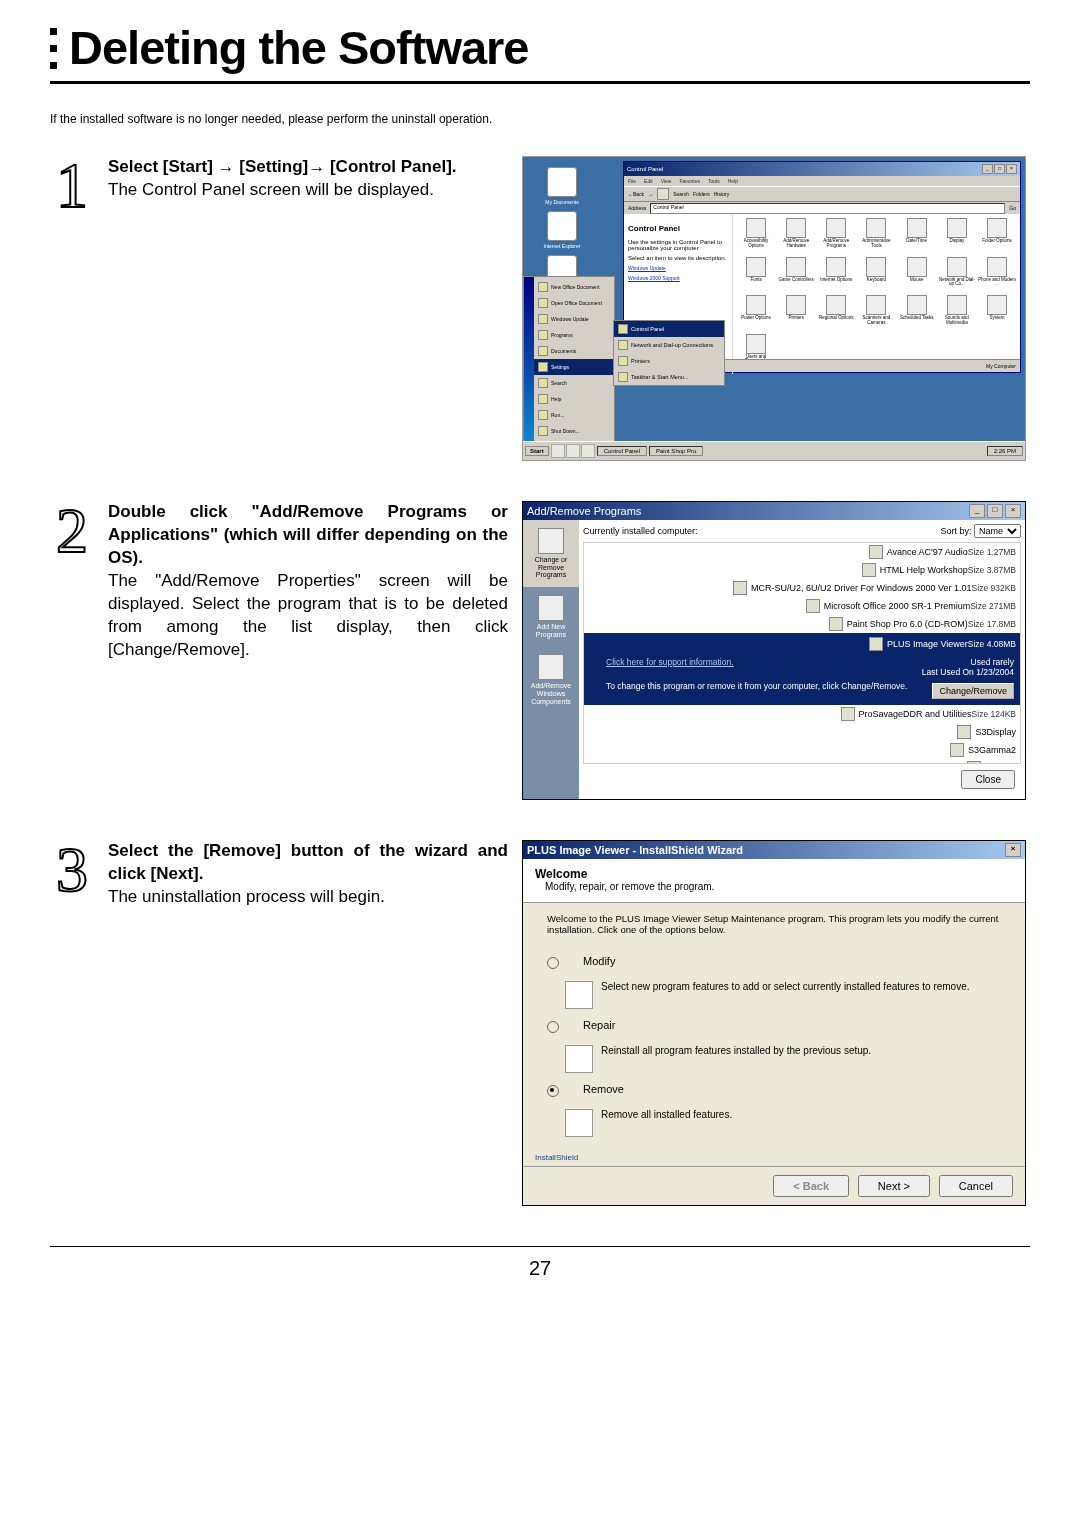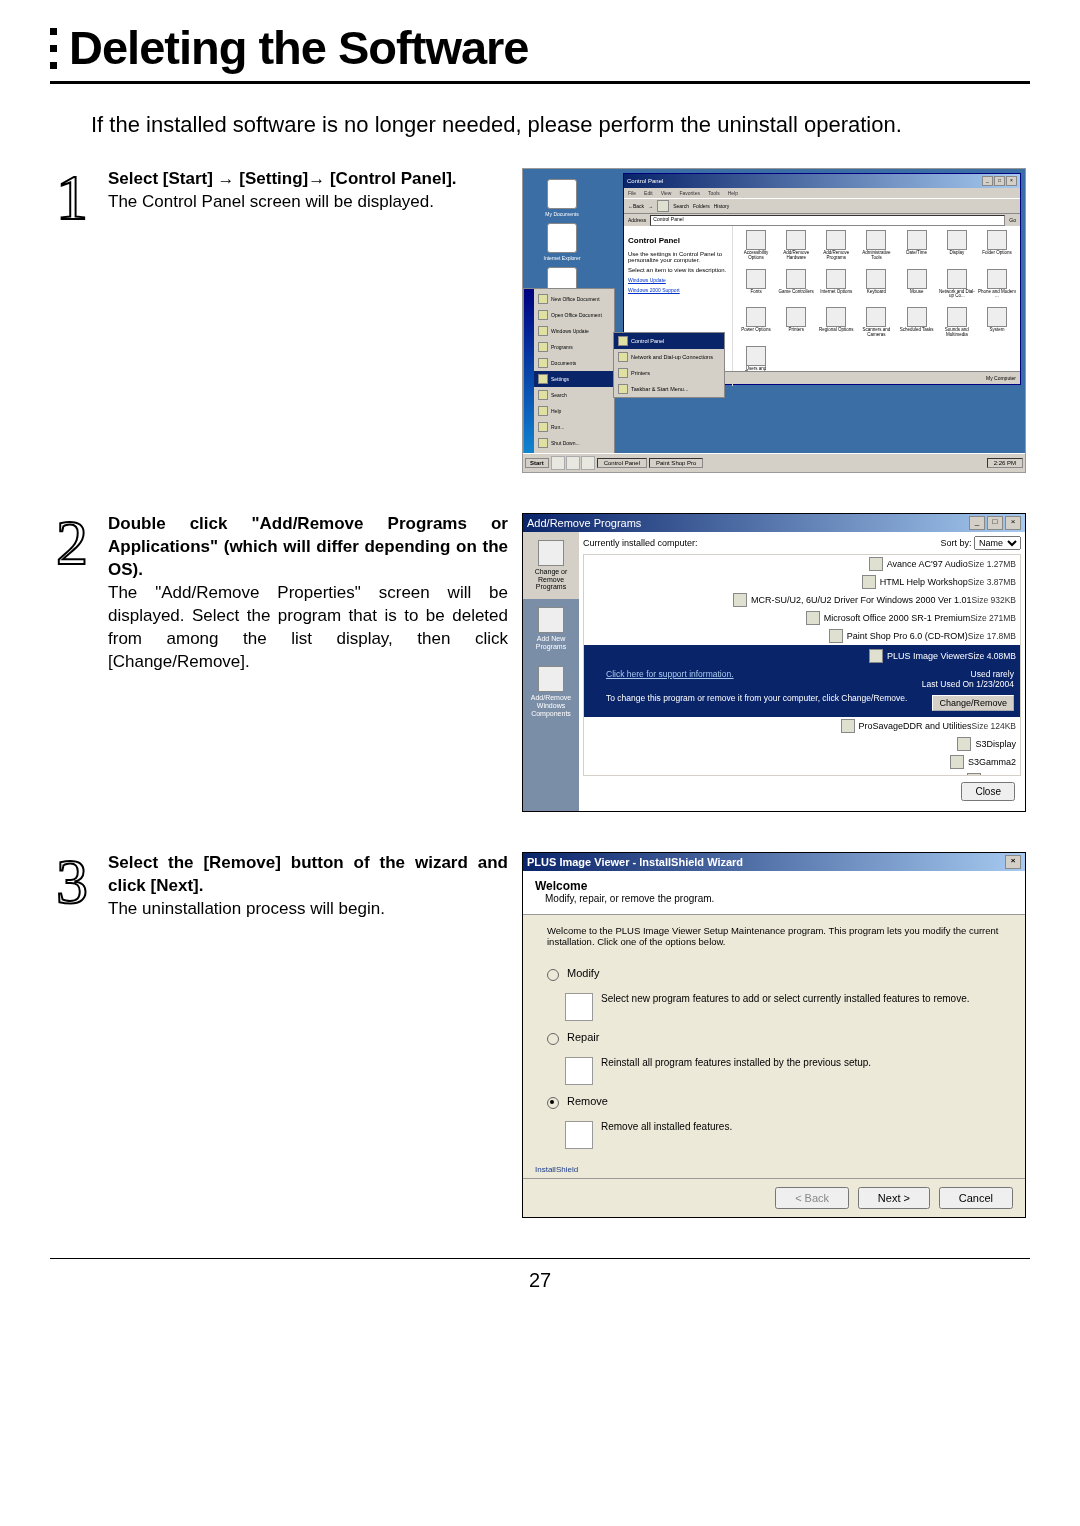--- a/index.html
+++ b/index.html
@@ -35,23 +35,22 @@
     width: 7px;
     height: 7px;
     background: #000;
   }
   .page-title {
     font-size: 47px;
     font-weight: 900;
     letter-spacing: -1px;
   }
   .intro {
-    font-size: 22px;
+    font-size: 12px;
     margin-bottom: 30px;
-    margin-left: 41px;
   }
   .step {
     display: flex;
     align-items: flex-start;
     gap: 14px;
     margin-bottom: 40px;
   }
   .step-number {
     font-family: "Times New Roman", serif;
     font-size: 64px;
@@ -241,29 +240,29 @@
   .arp-close-row button{font-size:10px;padding:2px 12px;}
 
   
   .iw-win{width:502px;border:1px solid #000;background:#ece9d8;font-size:10px;}
   .iw-title{background:linear-gradient(90deg,#0a246a,#a6caf0);color:#fff;padding:2px 4px;font-size:11px;font-weight:bold;display:flex;justify-content:space-between;align-items:center;}
   .iw-header{background:#fff;padding:8px 12px 10px;border-bottom:1px solid #999;}
   .iw-header .iw-wel{font-weight:bold;font-size:12px;}
   .iw-header .iw-sub{font-size:10px;margin-left:10px;}
   .iw-body{padding:10px 24px 14px;}
   .iw-msg{font-size:9.5px;margin-bottom:20px;}
-  .iw-opt{display:flex;align-items:flex-start;gap:8px;margin:4px 0 12px;}
+  .iw-opt{display:flex;align-items:flex-start;gap:24px;margin:4px 0 12px;}
   .iw-radio{width:10px;height:10px;border:1px solid #666;border-radius:50%;margin-top:2px;position:relative;flex-shrink:0;}
   .iw-radio.sel::after{content:"";width:4px;height:4px;border-radius:50%;background:#000;position:absolute;top:2px;left:2px;}
   .iw-optlabel{font-size:11px;}
   .iw-optdesc{display:flex;gap:8px;margin-left:18px;}
   .iw-optdesc .oic{width:26px;height:26px;background:#fff;border:1px solid #999;flex-shrink:0;}
   .iw-btns{padding:8px 12px;text-align:right;border-top:1px solid #999;margin-top:4px;}
   .iw-btns button{font-size:11px;padding:3px 18px;margin-left:6px;}
-  .iw-btns button.disabled{color:#888;}
+  .iw-btns button.disabled{color:#888;font-weight:bold;}
   .iw-brand{font-size:8px;color:#1a3a8a;margin:2px 12px;}
 
   .hr-bottom {
     border: none;
     border-top: 1px solid #000;
     margin: 30px 0 10px;
   }
   .page-num {
     text-align: center;
     font-size: 20px;

